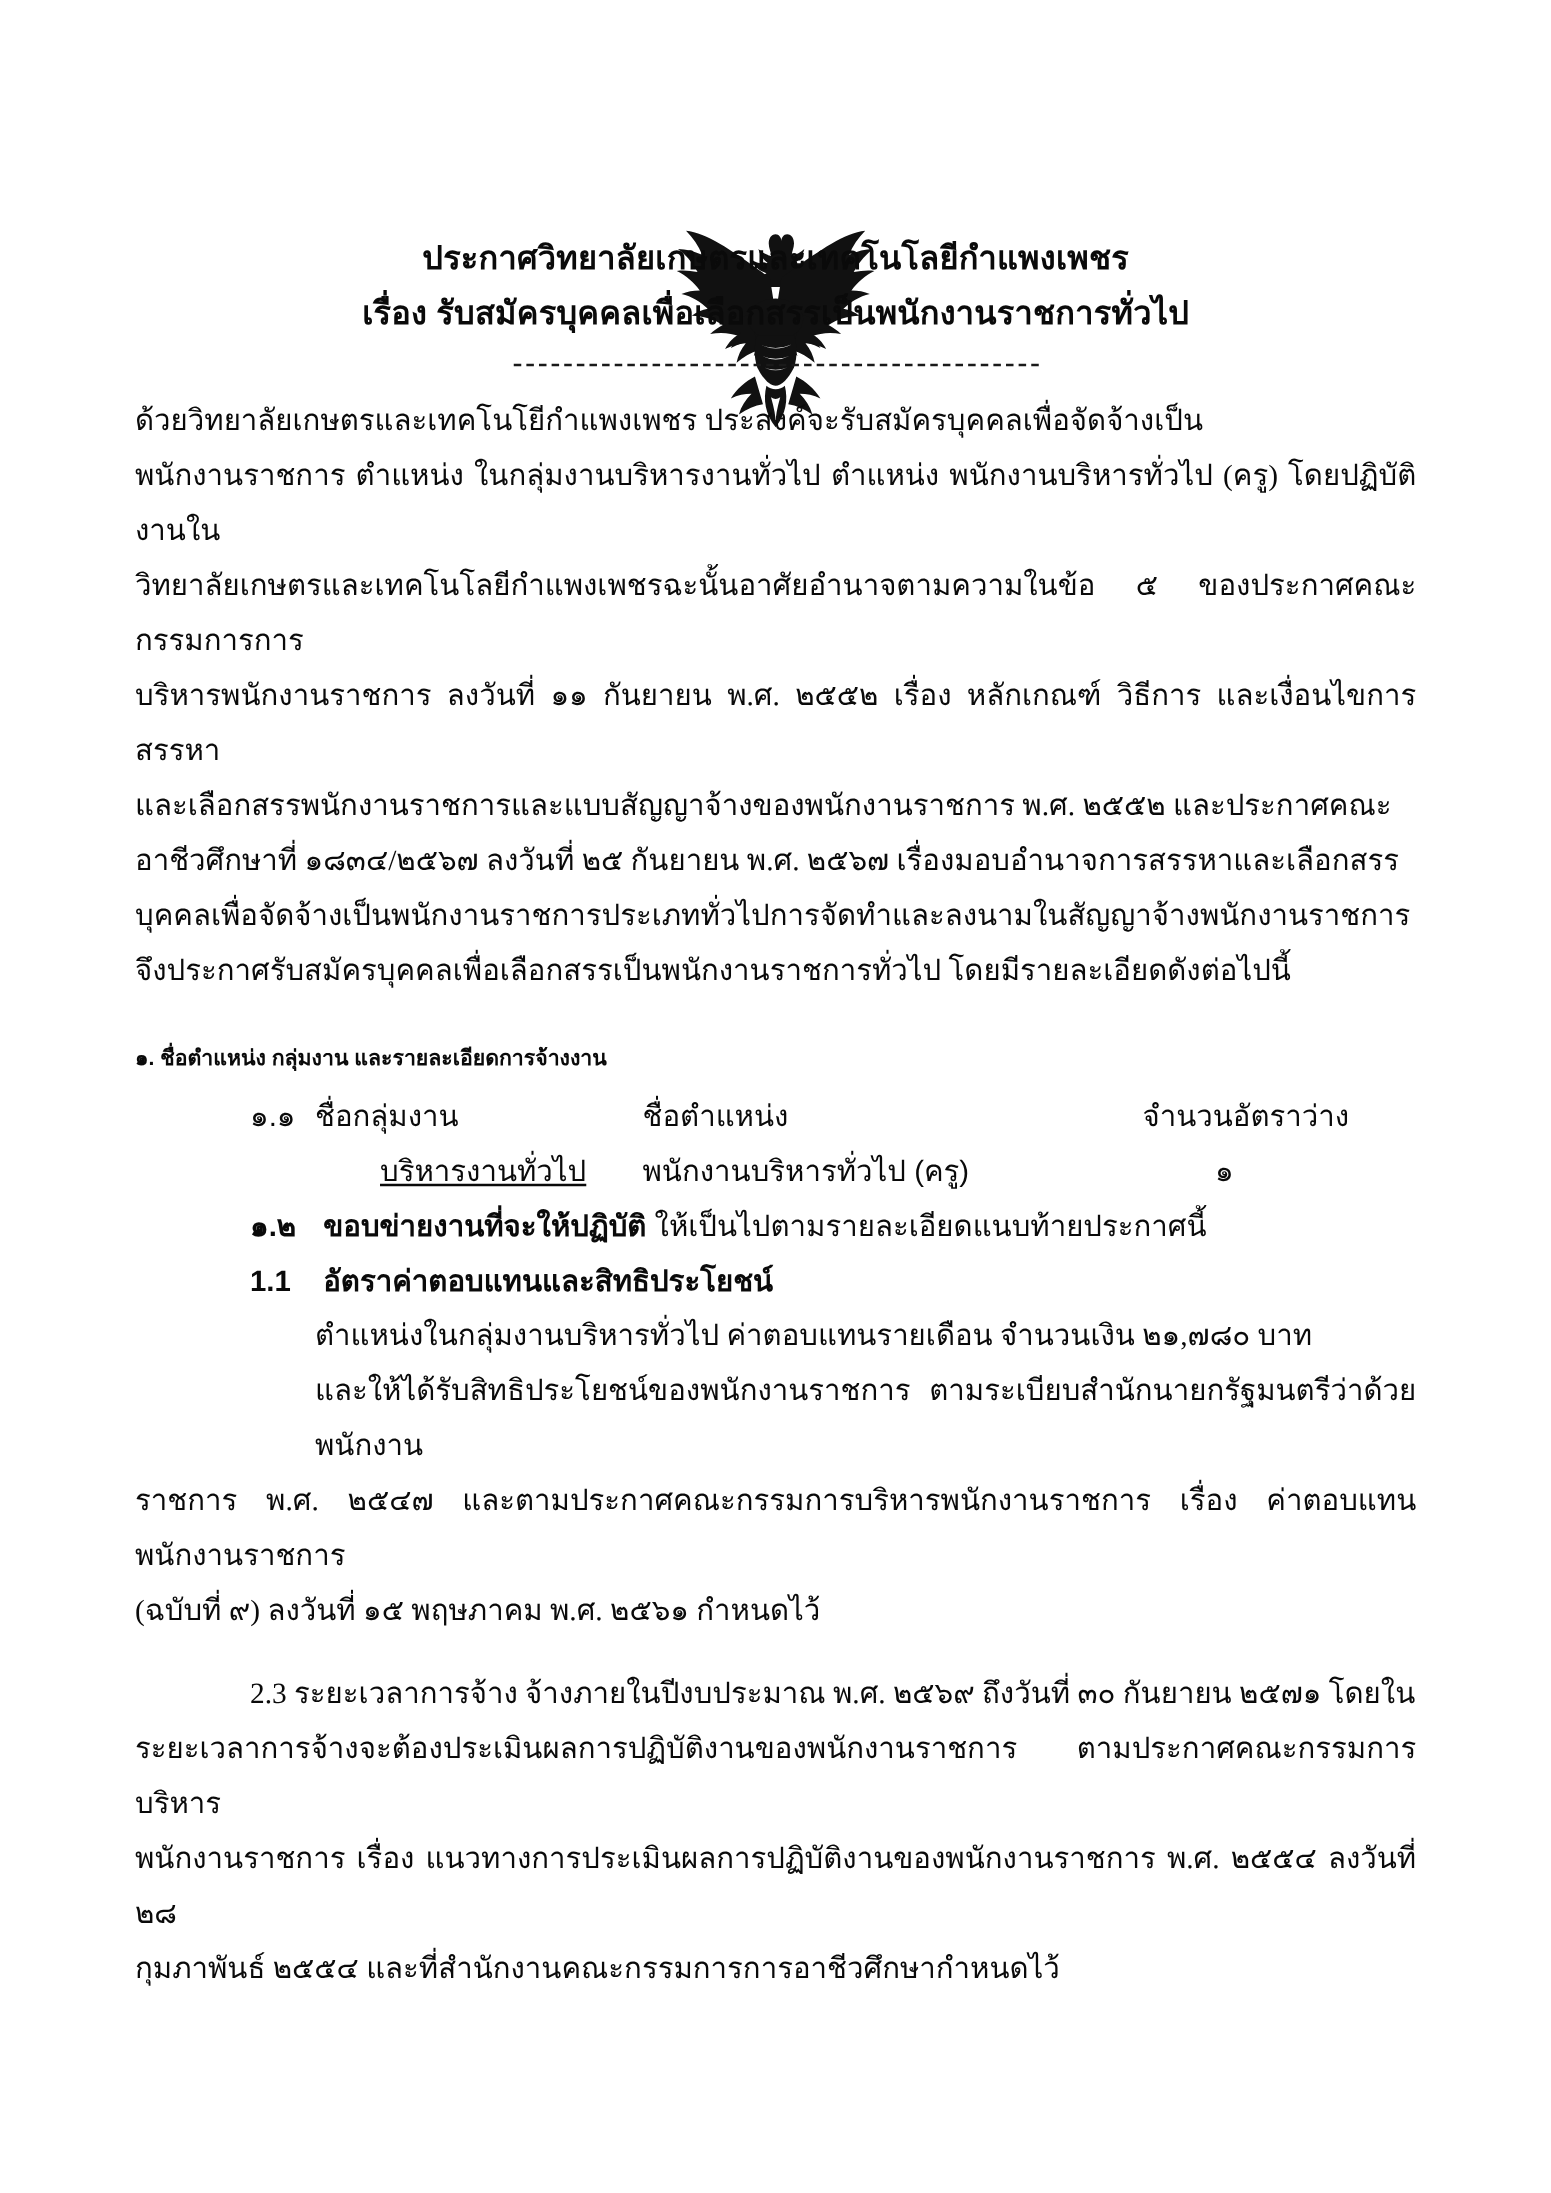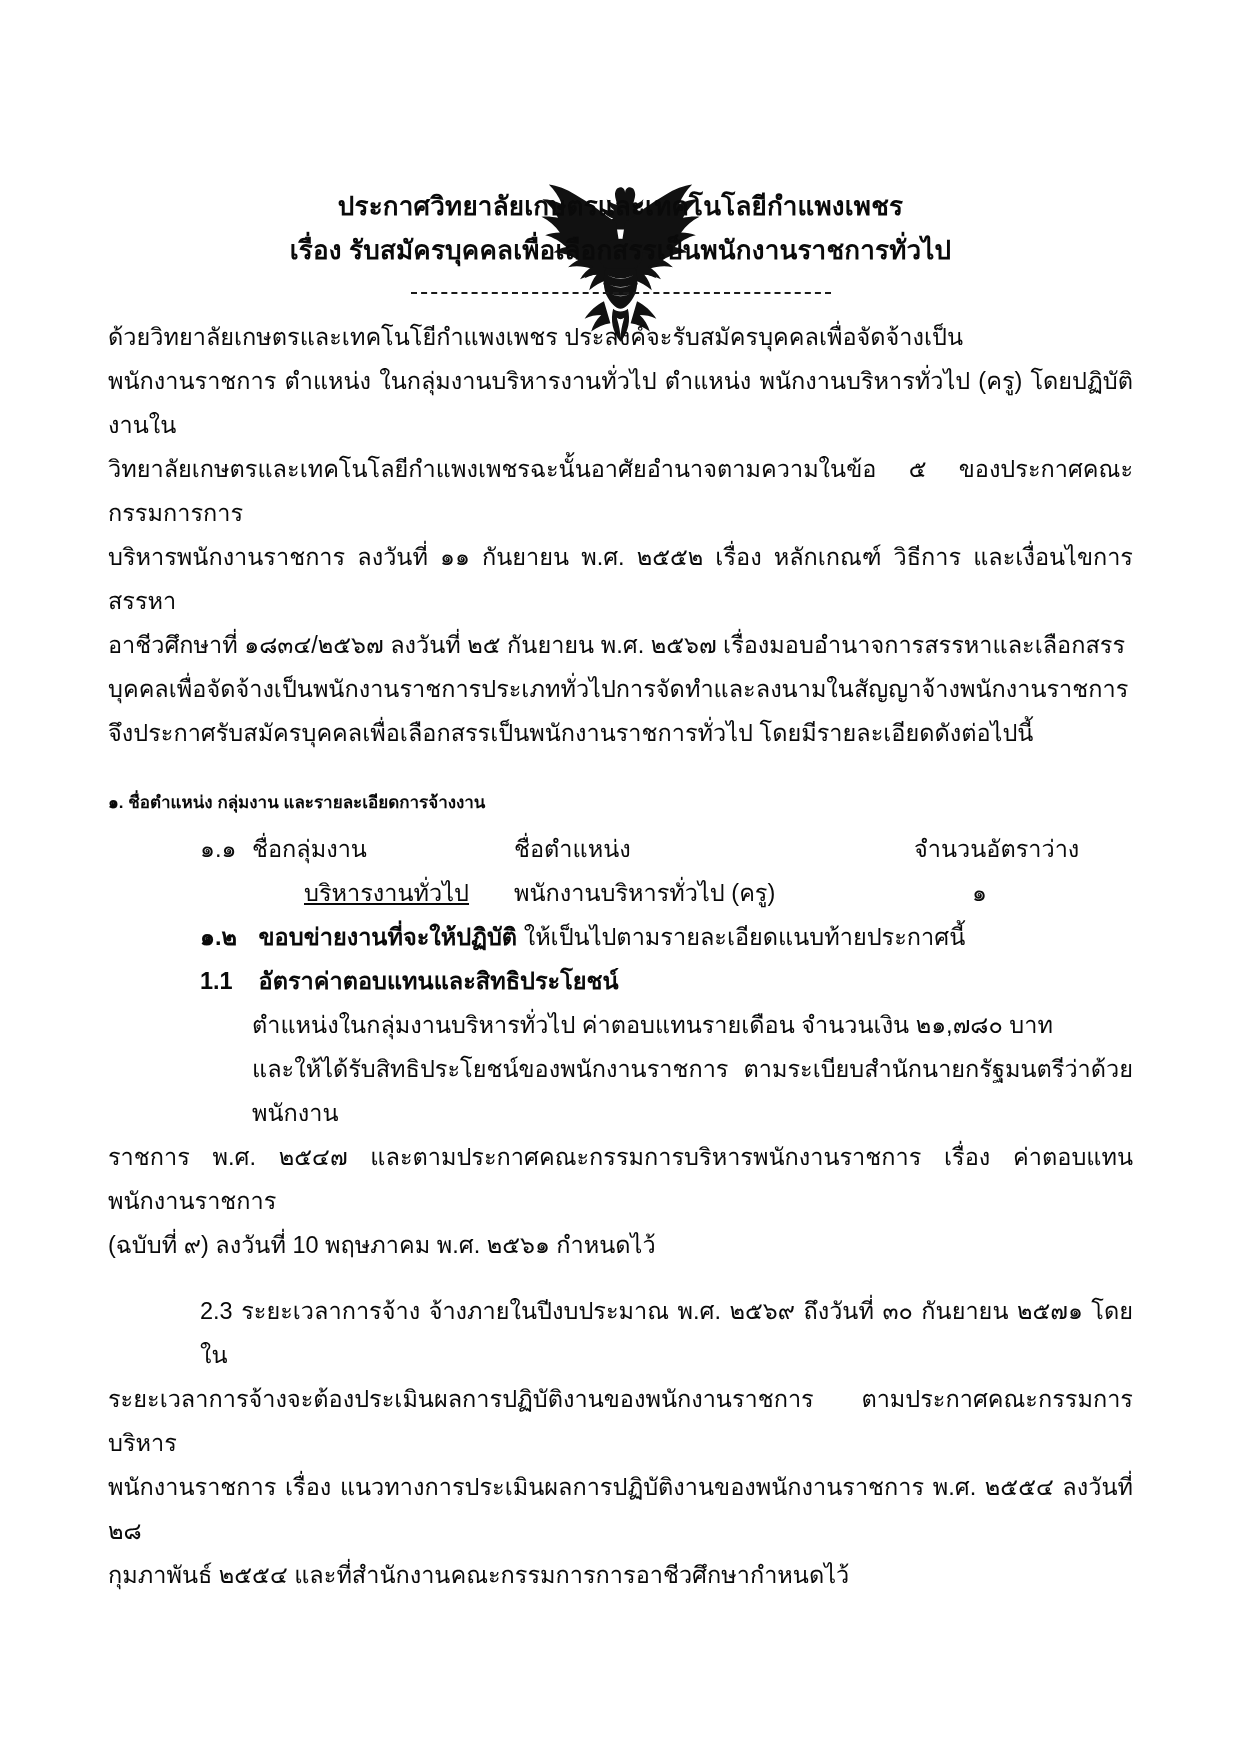--- a/index.html
+++ b/index.html
@@ -68,20 +68,21 @@
   .body-block {
     margin-top: 14px;
     font-size: 23.5px;
     line-height: 44px;
     text-align: justify;
     text-justify: inter-word;
   }
   .body-block p {
     margin: 0;
     text-indent: 0;
+    font-family: Liberation Serif, serif;
   }
   .indent-first { text-indent: 92px; }
 
   .section-heading {
     font-weight: 700;
     font-size: 17px;
     line-height: 44px;
     margin-top: 26px;
   }
 
@@ -158,20 +159,21 @@
 
     <div class="rule-wrap">
       <span class="rule"></span>
     </div>
 
     <div class="body-block">
       <p class="indent-first">ด้วยวิทยาลัยเกษตรและเทคโนโยีกำแพงเพชร ประสงค์จะรับสมัครบุคคลเพื่อจัดจ้างเป็น</p>
       <p>พนักงานราชการ  ตำแหน่ง ในกลุ่มงานบริหารงานทั่วไป  ตำแหน่ง  พนักงานบริหารทั่วไป (ครู) โดยปฏิบัติงานใน</p>
       <p>วิทยาลัยเกษตรและเทคโนโลยีกำแพงเพชรฉะนั้นอาศัยอำนาจตามความในข้อ ๕ ของประกาศคณะกรรมการการ</p>
       <p>บริหารพนักงานราชการ ลงวันที่  ๑๑ กันยายน  พ.ศ. ๒๕๕๒  เรื่อง  หลักเกณฑ์  วิธีการ   และเงื่อนไขการสรรหา</p>
+      <p>และเลือกสรรพนักงานราชการและแบบสัญญาจ้างของพนักงานราชการ   พ.ศ. ๒๕๕๒   และประกาศคณะ</p>
       <p>อาชีวศึกษาที่ ๑๘๓๔/๒๕๖๗ ลงวันที่  ๒๕  กันยายน   พ.ศ. ๒๕๖๗   เรื่องมอบอำนาจการสรรหาและเลือกสรร</p>
       <p>บุคคลเพื่อจัดจ้างเป็นพนักงานราชการประเภททั่วไปการจัดทำและลงนามในสัญญาจ้างพนักงานราชการ</p>
       <p>จึงประกาศรับสมัครบุคคลเพื่อเลือกสรรเป็นพนักงานราชการทั่วไป โดยมีรายละเอียดดังต่อไปนี้</p>
     </div>
 
     <div class="section-heading">๑. ชื่อตำแหน่ง กลุ่มงาน และรายละเอียดการจ้างงาน</div>
 
     <table class="pos-table">
       <tbody>
         <tr class="hdr">
@@ -196,21 +198,21 @@
     </div>
 
     <div class="sub-item">
       <span class="num">1.1</span>
       <span class="lbl-bold">อัตราค่าตอบแทนและสิทธิประโยชน์</span>
     </div>
     <div class="body-block" style="margin-top:0">
       <p class="indent-l1">ตำแหน่งในกลุ่มงานบริหารทั่วไป ค่าตอบแทนรายเดือน  จำนวนเงิน ๒๑,๗๘๐ บาท</p>
       <p class="indent-l1">และให้ได้รับสิทธิประโยชน์ของพนักงานราชการ ตามระเบียบสำนักนายกรัฐมนตรีว่าด้วยพนักงาน</p>
       <p>ราชการ พ.ศ. ๒๕๔๗ และตามประกาศคณะกรรมการบริหารพนักงานราชการ เรื่อง ค่าตอบแทนพนักงานราชการ</p>
-      <p>(ฉบับที่ ๙) ลงวันที่ 10 พฤษภาคม พ.ศ. ๒๕๖๑ กำหนดไว้</p>
+      <p>(ฉบับที่ ๙) ลงวันที่ ๑๕ พฤษภาคม พ.ศ. ๒๕๖๑ กำหนดไว้</p>
     </div>
 
     <div class="body-block" style="margin-top:22px">
       <p class="indent-l2">
         <span class="num">2.3</span>
         <span class="lbl-bold">ระยะเวลาการจ้าง</span>
         <span>จ้างภายในปีงบประมาณ พ.ศ. ๒๕๖๙ ถึงวันที่ ๓๐ กันยายน ๒๕๗๑ โดยใน</span>
       </p>
       <p>ระยะเวลาการจ้างจะต้องประเมินผลการปฏิบัติงานของพนักงานราชการ ตามประกาศคณะกรรมการบริหาร</p>
       <p>พนักงานราชการ เรื่อง แนวทางการประเมินผลการปฏิบัติงานของพนักงานราชการ พ.ศ. ๒๕๕๔ ลงวันที่ ๒๘</p>

